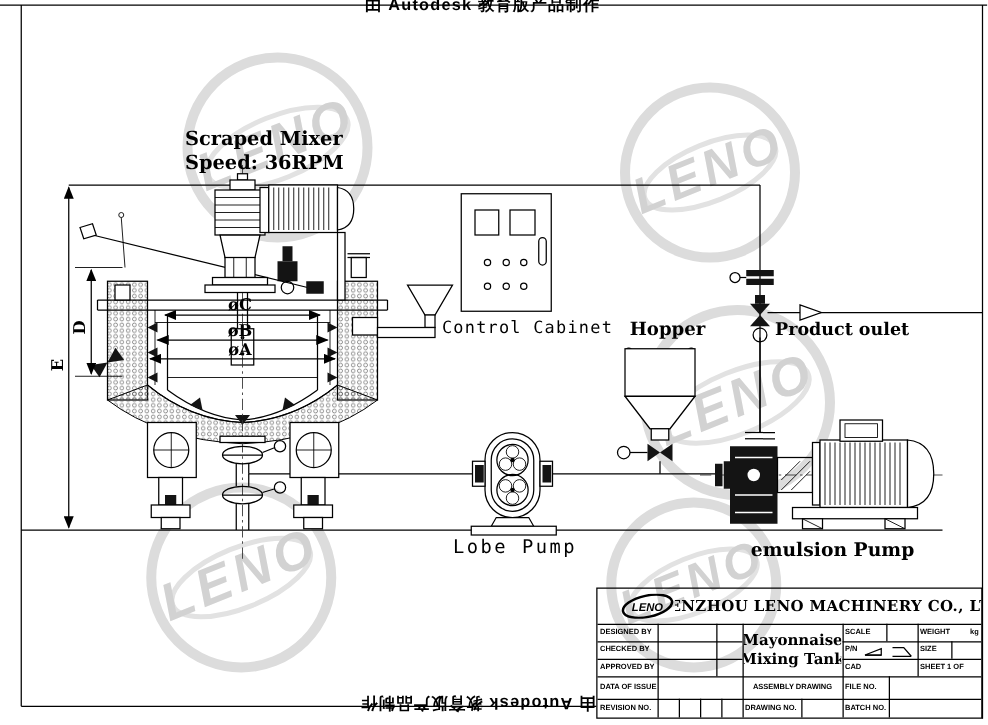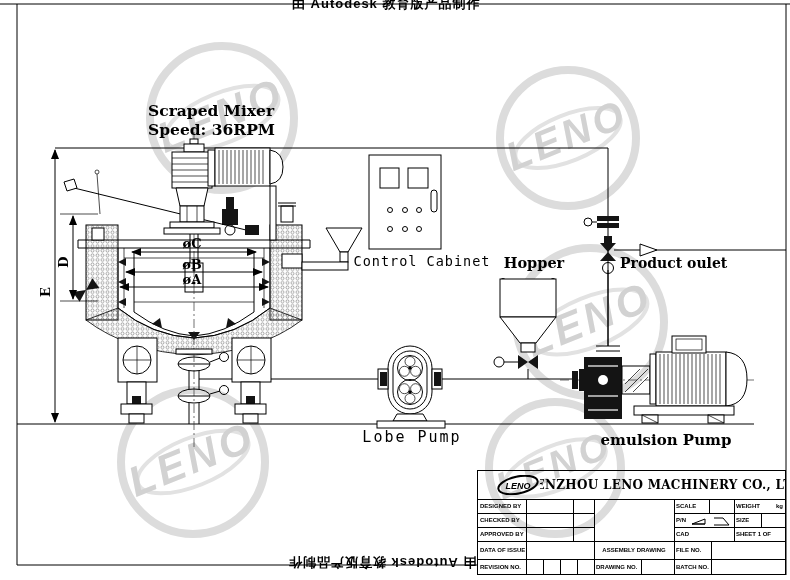--- a/index.html
+++ b/index.html
@@ -398,20 +398,24 @@
     <text x="22" y="13.5" font-size="9" font-weight="bold" font-style="italic" text-anchor="middle" font-family="Liberation Sans, sans-serif">LENO</text>
   </svg>
   <div class="cell tb-company c" style="left:62px;top:0;width:245px;height:28px">WENZHOU LENO MACHINERY CO., LTD</div>
 
   <div class="cell" style="left:2px;top:28px;width:45px;height:14px">DESIGNED BY</div>
   <div class="cell" style="left:2px;top:42px;width:45px;height:14px">CHECKED BY</div>
   <div class="cell" style="left:2px;top:56px;width:45px;height:14px">APPROVED BY</div>
   <div class="cell" style="left:2px;top:70px;width:46px;height:18px">DATA OF ISSUE</div>
   <div class="cell" style="left:2px;top:88px;width:46px;height:15px">REVISION NO.</div>
 
+  <div class="cell tb-product" style="left:117px;top:29px;width:78px;height:40px">
+    <span>Mayonnaise</span>
+    <span>Mixing Tank</span>
+  </div>
   <div class="cell c" style="left:116px;top:70px;width:80px;height:18px">ASSEMBLY DRAWING</div>
   <div class="cell" style="left:118px;top:88px;width:44px;height:15px">DRAWING NO.</div>
 
   <div class="cell" style="left:198px;top:28px;width:32px;height:14px">SCALE</div>
   <div class="cell" style="left:258px;top:28px;width:30px;height:14px">WEIGHT</div>
   <div class="cell r" style="left:284px;top:28px;width:21px;height:14px">kg</div>
 
   <div class="cell" style="left:198px;top:42px;width:14px;height:14px">P/N</div>
   <svg class="cell" style="left:212px;top:44px" width="42" height="11" viewBox="0 0 42 11">
     <polygon points="2,9 15,4 15,9" fill="none" stroke="#000" stroke-width="1"></polygon>

